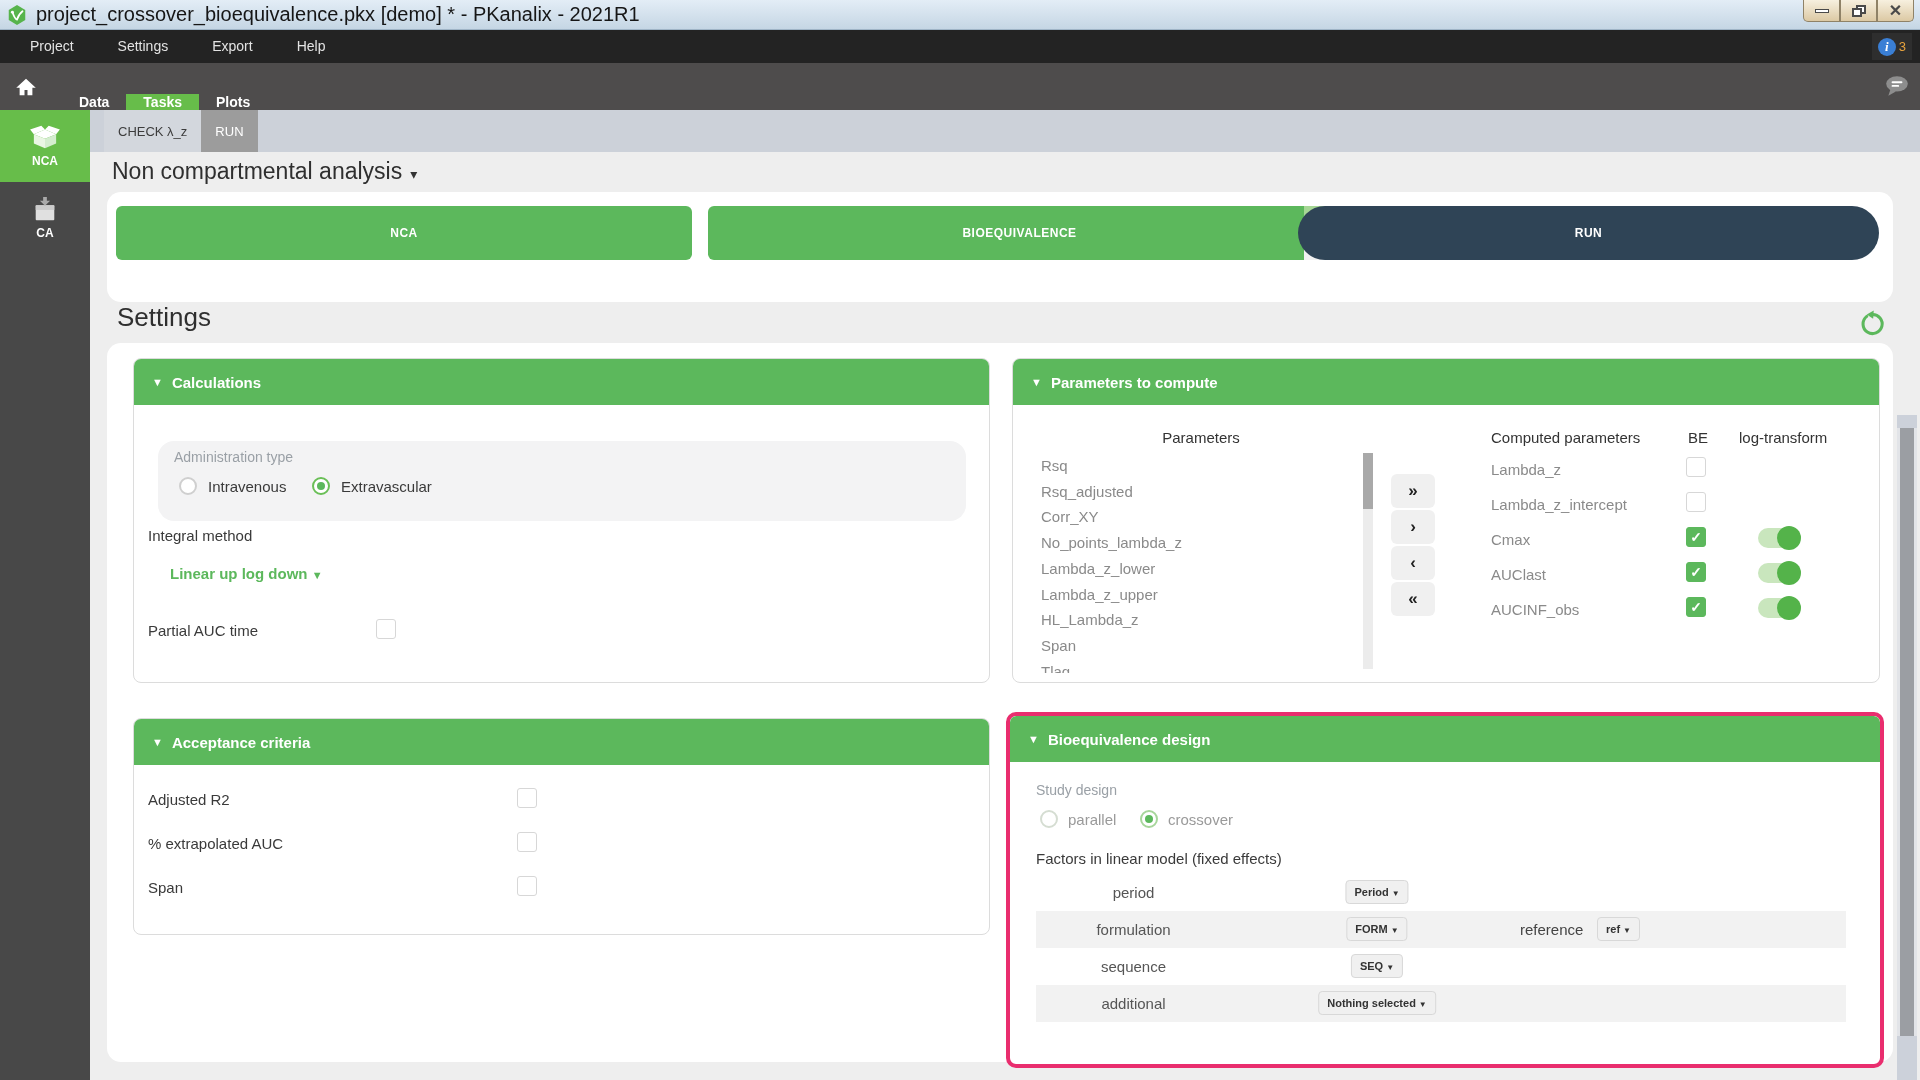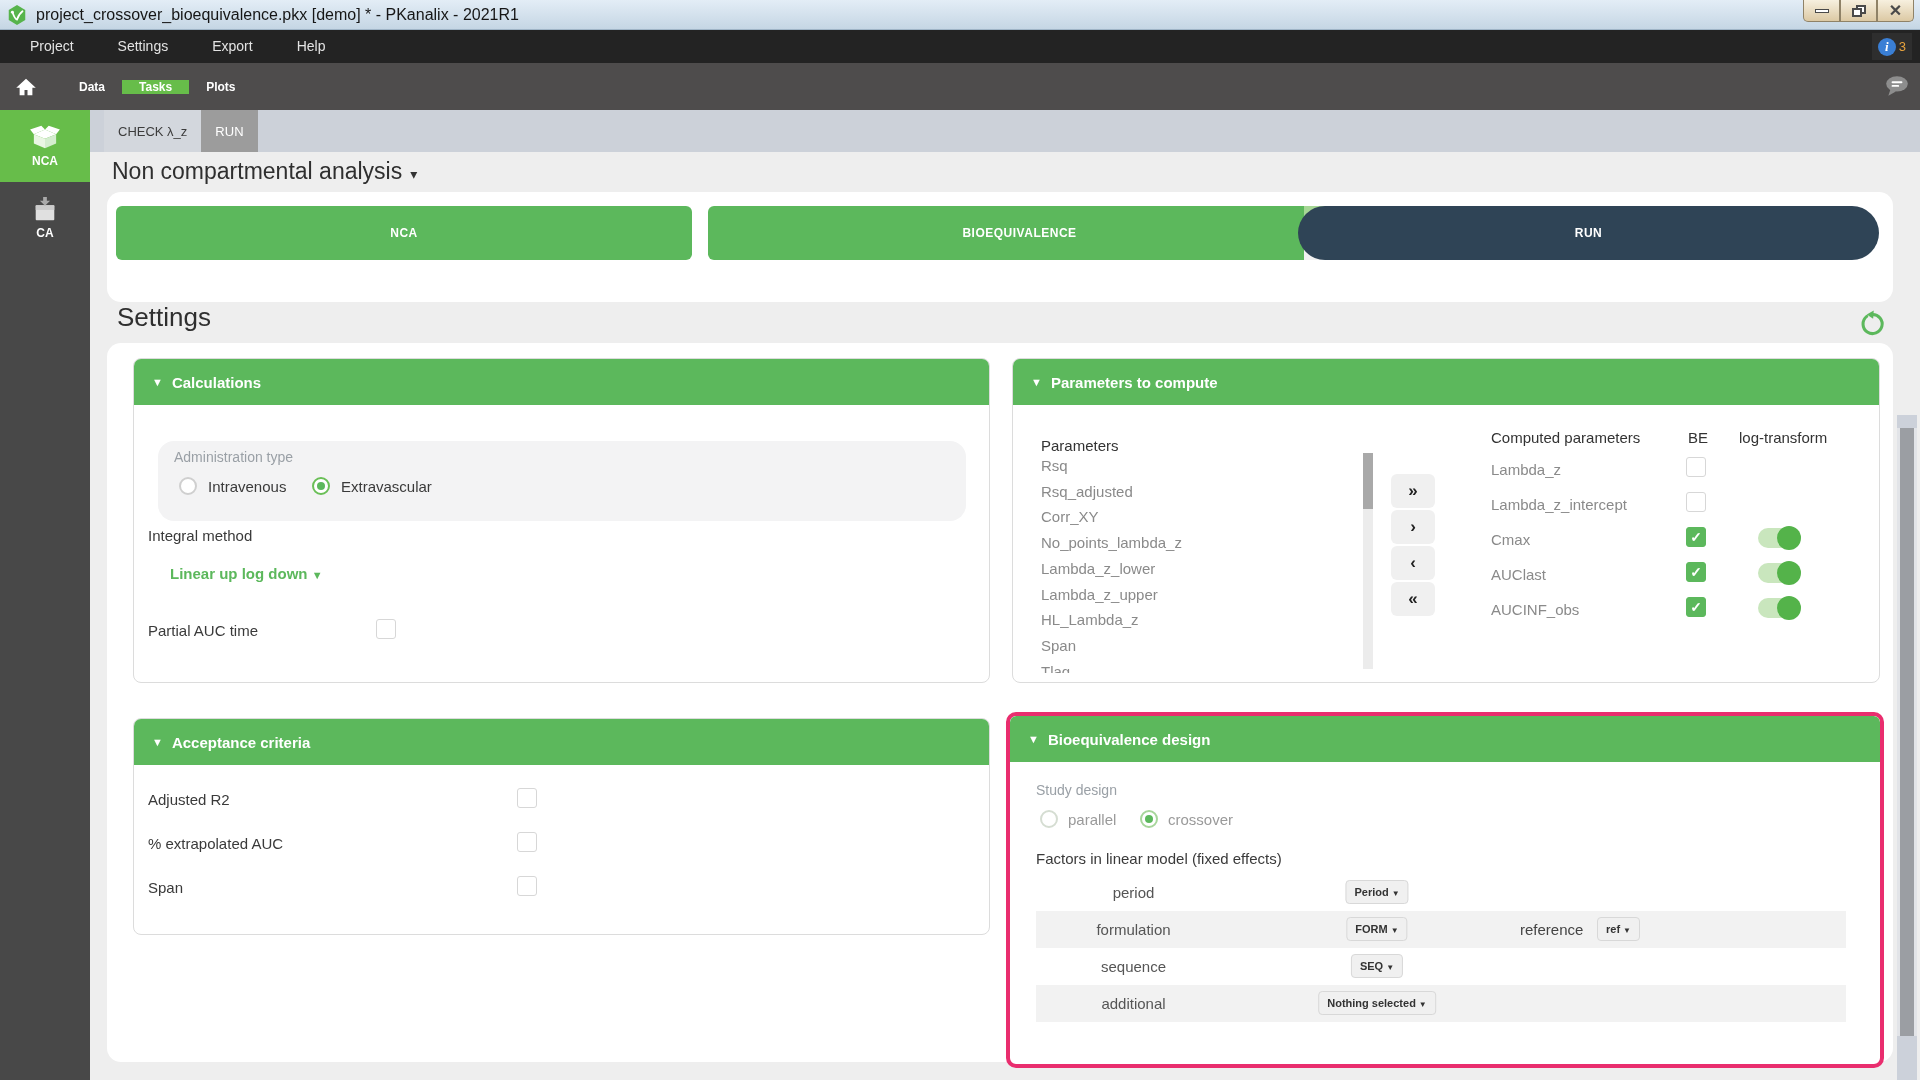--- a/index.html
+++ b/index.html
@@ -4,21 +4,21 @@
 <style>
   * { margin:0; padding:0; box-sizing:border-box; }
   html,body { width:1920px; height:1080px; overflow:hidden; font-family:"Liberation Sans", sans-serif; background:#eee; }
   .app { position:relative; width:1920px; height:1080px; }
 
   
   .titlebar { position:absolute; left:0; top:0; width:1920px; height:30px;
     background:linear-gradient(#e3edf6,#c5d6e4); display:flex; align-items:center; padding-left:6px;
     border-bottom:1px solid #9fb4c6; }
   .app-icon { width:22px; height:22px; margin-right:8px; }
-  .title-text { font-size:16px; color:#161616; }
+  .title-text { font-size:20px; color:#161616; }
   .win-controls { position:absolute; right:6px; top:0; display:flex; }
   .winbtn { width:37px; height:22px; background:linear-gradient(#f7f0df,#dcc9a4); border:1px solid #8f8267; border-top:none;
     display:flex; align-items:center; justify-content:center; }
   .winbtn:first-child { border-bottom-left-radius:5px; }
   .winbtn:last-child { border-bottom-right-radius:5px; }
   .glyph-min { width:14px; height:4px; background:#fff; border:1px solid #4a4a4a; }
   .glyph-restore { position:relative; width:14px; height:12px; }
   .glyph-restore i { position:absolute; display:block; width:10px; height:9px; background:#fff; border:2px solid #4a4a4a; }
   .glyph-restore i:first-child { right:0; top:0; }
   .glyph-restore i:last-child { left:0; bottom:0; }
@@ -28,21 +28,21 @@
   .menubar { position:absolute; left:0; top:30px; width:1920px; height:33px; background:#232323;
     display:flex; align-items:center; color:#e3e3e3; font-size:14px;padding-left:8px; }
   .menu-item { padding:0 22px; line-height:33px; cursor:default; }
   .menu-right { position:absolute; right:8px; top:3px; height:27px; display:flex; align-items:center; background:#2e2e2e; padding:0 6px; }
   .info-circle { width:18px; height:18px; border-radius:50%; background:#3a7fd5; color:#fff; font-size:13px; font-weight:bold;
     font-style:italic; display:flex; align-items:center; justify-content:center; font-family:"Liberation Serif", serif; }
   .info-count { color:#e8a33d; font-size:13px; margin-left:3px; }
 
   
   .tabbar { position:absolute; left:0; top:63px; width:1920px; height:47px; background:#4e4c4c;
-    display:flex; align-items:center; color:#fff; font-size:12px; font-weight:bold; }
+    display:flex; align-items:flex-end; color:#fff; font-size:14px; font-weight:bold; }
   .home-icon { width:24px; align-self:center; margin-left:14px; margin-right:24px; }
   .tab { display:flex; align-items:center; padding:0 17px; }
   .tab.active { background:#67bd4a; }
   .bubble-icon { position:absolute; right:10px; top:10px; width:26px; height:26px; }
 
   
   .sidebar { position:absolute; left:0; top:110px; width:90px; height:970px; background:#484848; }
   .side-item { height:72px; display:flex; flex-direction:column; align-items:center; justify-content:center; gap:4px;
     color:#fff; font-size:12px; font-weight:bold; }
   .side-item.active { background:#67bd4a; }
@@ -283,21 +283,21 @@
         </span>
         <span class="lbl" style="left:14px; top:263px;">Partial AUC time</span>
         <span class="checkbox" style="left:242px; top:260px;"></span>
       </div>
 
       <div class="panel p-params">
         <div class="panel-header">
           <span class="tri">▼</span>
           <span>Parameters to compute</span>
         </div>
-        <span class="col-head" style="left:28px; top:70px; width:320px; text-align:left;margin-top:8px;">Parameters</span>
+        <span class="col-head" style="left:28px; top:70px; width:320px; text-align:center;">Parameters</span>
         <div class="param-list">
           <div>Rsq</div>
           <div>Rsq_adjusted</div>
           <div>Corr_XY</div>
           <div>No_points_lambda_z</div>
           <div>Lambda_z_lower</div>
           <div>Lambda_z_upper</div>
           <div>HL_Lambda_z</div>
           <div>Span</div>
           <div>Tlag</div>

